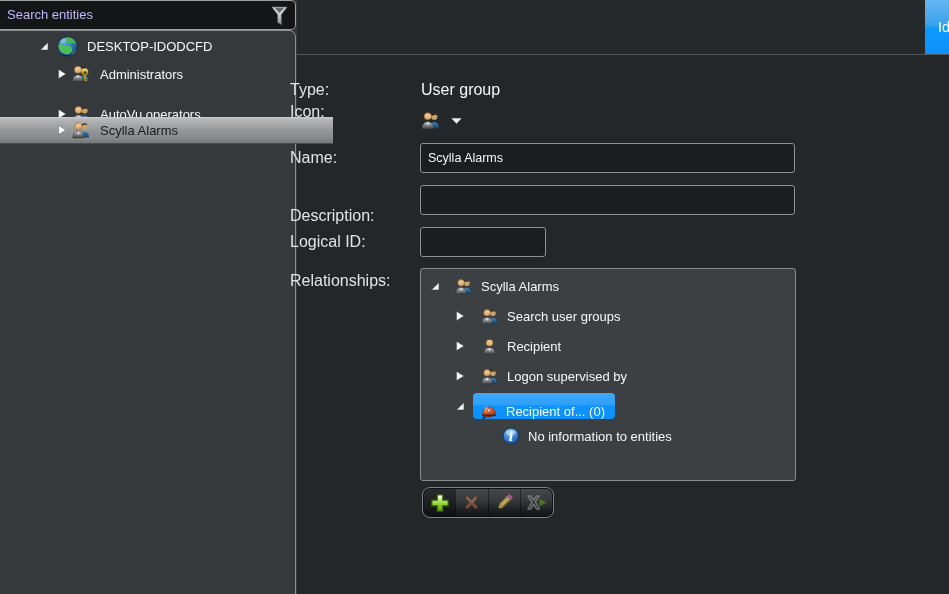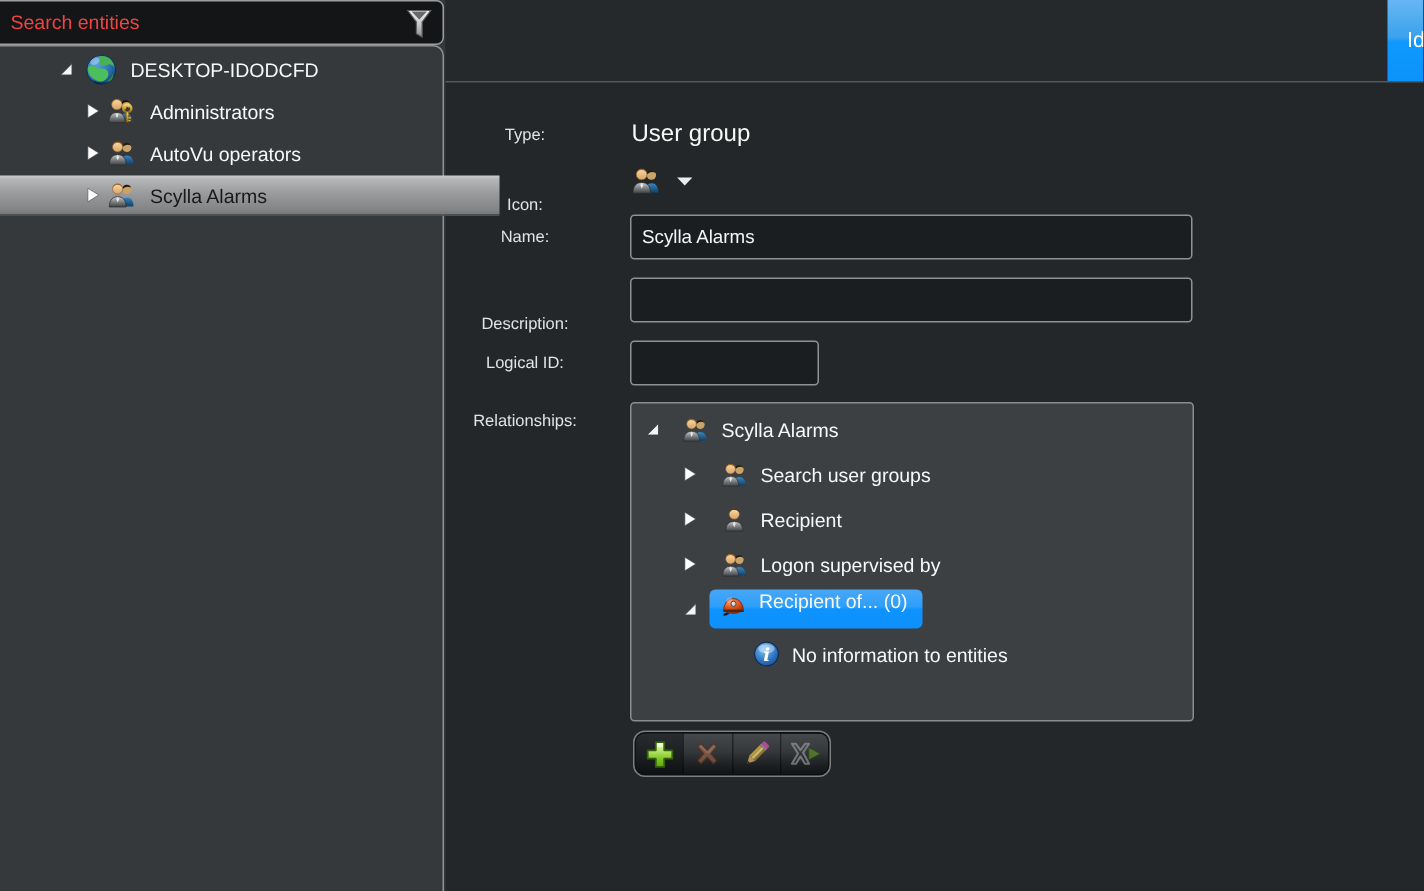--- a/index.html
+++ b/index.html
@@ -6,58 +6,58 @@
   .app{position:relative;width:949px;height:594px;overflow:hidden;
        background:#242729;font-family:"Liberation Sans","DejaVu Sans",sans-serif;
        -webkit-font-smoothing:antialiased;}
   .icon{display:block;}
 
   
   .sidebar{position:absolute;left:0;top:0;width:297px;height:594px;background:#36393c;}
   .search-bar{position:absolute;left:-6px;top:0;width:302px;height:30px;box-sizing:border-box;
       background:#131517;border:1px solid #9b9ea1;border-radius:5px;}
   .search-text{position:absolute;left:12px;top:0;height:28px;line-height:28px;
-      font-size:13px;color:#ef4444;}
+      font-size:13px;color:#c4b5fd;}
   .funnel{position:absolute;right:7px;top:5px;}
   .tree-panel{position:absolute;left:-7px;top:30px;width:303px;height:572px;box-sizing:border-box;
       background:#36393c;border:1px solid #8e9194;border-top-right-radius:7px;}
   .srow{position:absolute;left:0;width:296px;height:28px;display:flex;align-items:center;
       color:#f7f8f8;font-size:13px;padding-left:37px;}
   .srow .lbl{margin-left:9px;white-space:nowrap;}
   .srow.selected{height:26px;
       background:linear-gradient(180deg,#cbccce 0%,#b4b5b7 10%,#97989a 50%,#828486 88%,#737577 100%);
       color:#17191b;border-bottom:1px solid #4c4e50;}
   .expander{width:10px;height:10px;flex:0 0 10px;}
 
   
   .topbar{position:absolute;left:297px;top:0;right:0;height:54px;background:#26292c;}
   .top-sep{position:absolute;left:297px;top:54px;width:652px;height:1px;background:#55585b;}
   .tab-identity{position:absolute;left:925px;top:0;width:130px;height:54px;box-sizing:border-box;
       display:flex;align-items:center;padding-left:13px;color:#fff;font-size:14.5px;
       background:linear-gradient(180deg,#66b6f3 0%,#3aa2ec 46%,#0f98fd 52%,#0b93fb 100%);}
 
   .flabel{position:absolute;left:290px;width:120px;height:16px;line-height:16px;
-      text-align:center;color:#e2e3e4;font-size:11px;}
+      text-align:left;color:#e2e3e4;font-size:16px;}
   .fvalue{position:absolute;color:#f6f7f7;font-size:16px;height:16px;line-height:16px;}
   .tinput{position:absolute;box-sizing:border-box;height:30px;background:#1b1e21;
       border:1px solid #8f9294;border-radius:3px;color:#f4f5f5;font-size:12.5px;
       padding:0 7px;font-family:inherit;outline:none;}
   .icon-drop{position:absolute;left:420px;top:110px;display:flex;align-items:center;}
   .icon-drop .chev{margin-left:10px;}
 
   
   .rel-panel{position:absolute;left:420px;top:268px;width:376px;height:213px;box-sizing:border-box;
       background:#3c4043;border:1px solid #8a8d8f;border-radius:3px;padding-top:2px;}
   .rrow{height:30px;display:flex;align-items:center;color:#f7f8f8;font-size:13px;}
   .rrow .lbl{margin-left:8px;white-space:nowrap;}
   .rrow .exp-root{margin-left:9px;}
   .rrow .exp-l1{margin-left:34px;}
   .rrow .ico-root{margin-left:14px;}
   .rrow .ico-l1{margin-left:15px;}
-  .sel-rect{margin-left:8px;height:26px;display:flex;align-items:flex-start;border-radius:4px;
+  .sel-rect{margin-left:8px;height:26px;display:flex;align-items:flex-end;border-radius:4px;
       padding:0 10px 0 7px;
       background:linear-gradient(180deg,#47a7f8 0%,#2d9ffa 44%,#0d93ff 51%,#0e90fb 100%);}
   .sel-rect .lbl{margin-left:8px;}
   .info-ind{margin-left:81px;}
 
   
   .rel-toolbar{position:absolute;left:422px;top:487px;width:132px;height:31px;box-sizing:border-box;
       border:1px solid #7d8082;border-radius:8px;background:#0e1012;display:flex;padding:1px;}
   .tbtn{width:32px;height:27px;display:flex;align-items:center;justify-content:center;
       background:linear-gradient(180deg,#45494c 0%,#34383b 45%,#1d2022 78%,#121416 100%);}
@@ -249,21 +249,21 @@
     <div class="srow" style="top:60px">
       <svg class="icon expander" style="margin-left:20px" width="9" height="10">
           <use href="#sym-exp-closed"></use>
         </svg>
       <svg class="icon" style="margin-left:4px" width="20" height="20">
           <use href="#sym-admin"></use>
         </svg>
       <span class="lbl">Administrators</span>
     </div>
 
-    <div class="srow" style="top:88px">
+    <div class="srow" style="top:100px">
       <svg class="icon expander" style="margin-left:20px" width="9" height="10">
           <use href="#sym-exp-closed"></use>
         </svg>
       <svg class="icon" style="margin-left:4px" width="20" height="20">
           <use href="#sym-user-group"></use>
         </svg>
       <span class="lbl">AutoVu operators</span>
     </div>
 
     <div class="srow selected" style="top:117px">
@@ -279,21 +279,21 @@
 
   <div class="topbar"></div>
   <div class="top-sep"></div>
   <div class="tab-identity">
     <span>Identity</span>
   </div>
 
   <div class="flabel" style="top:82px">Type:</div>
   <div class="fvalue" style="left:421px;top:82px">User group</div>
 
-  <div class="flabel" style="top:129px">Icon:</div>
+  <div class="flabel" style="top:104px">Icon:</div>
   <div class="icon-drop">
     <svg class="icon" width="21" height="21">
         <use href="#sym-user-group"></use>
       </svg>
     <svg class="icon chev" width="11" height="6">
         <use href="#sym-chevron"></use>
       </svg>
   </div>
 
   <div class="flabel" style="top:150px">Name:</div>

